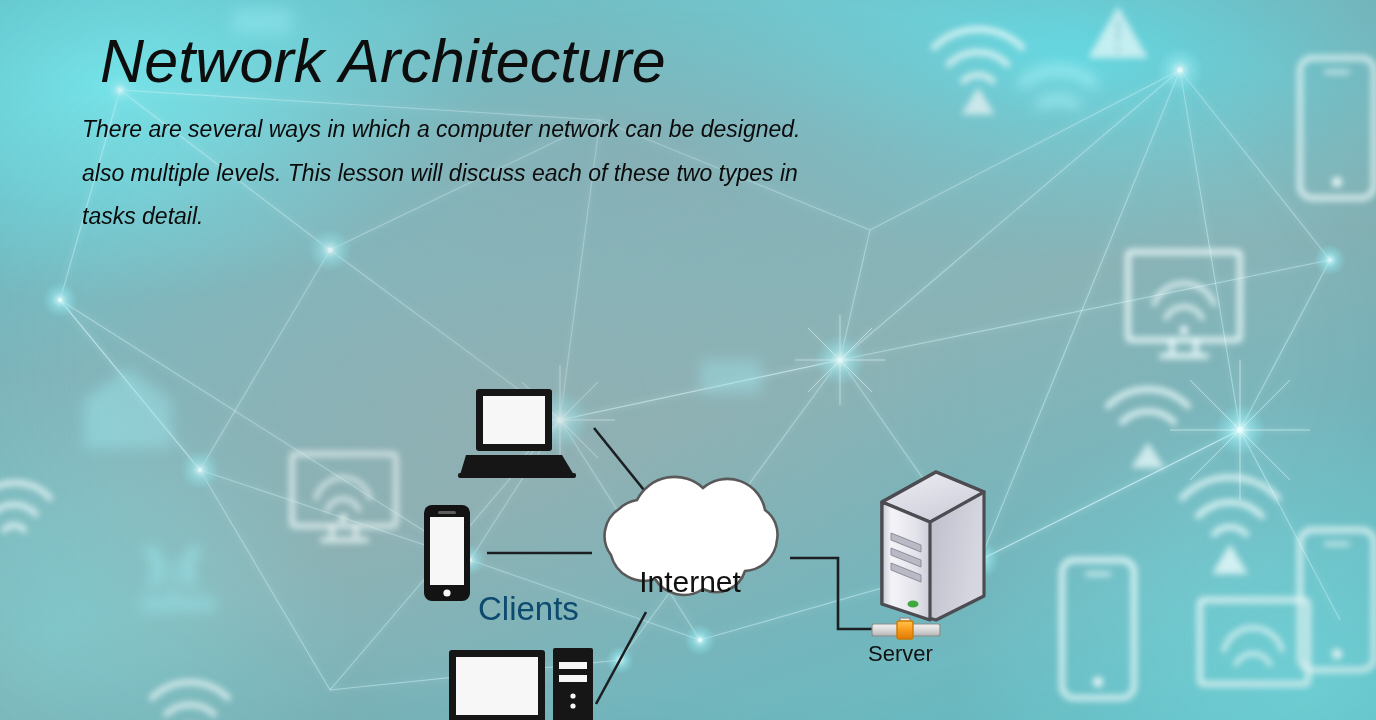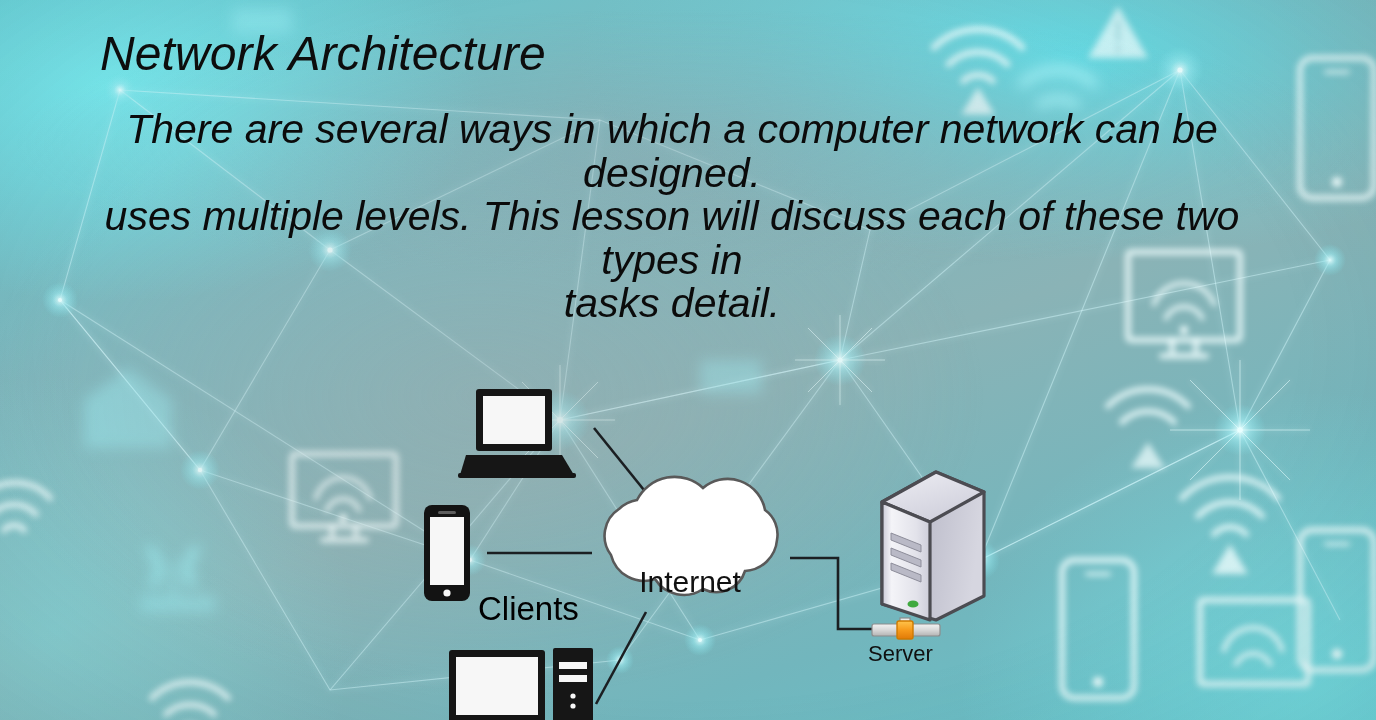--- a/index.html
+++ b/index.html
@@ -26,38 +26,37 @@
   }
   .bg-svg{position:absolute;inset:0;}
   .bg-vignette{
     position:absolute;inset:0;
     background:radial-gradient(ellipse 1100px 640px at 50% 48%, rgba(0,0,0,0) 55%, rgba(40,70,75,.14) 100%);
   }
 
   
   .title{
     position:absolute;left:100px;top:26px;
-    font-size:48px;font-style:italic;color:#0d0d0d;
+    font-size:61px;font-style:italic;color:#0d0d0d;
     letter-spacing:.1px;white-space:nowrap;
   }
   .body-text{
     position:absolute;left:82px;top:108px;width:1180px;
-    font-size:41px;font-style:italic;color:#0b0b0b;
+    font-size:23px;font-style:italic;color:#0b0b0b;
     line-height:43.5px;
-    text-align:center;
   }
 
   
   .diagram{position:absolute;left:0;top:0;width:1376px;height:720px;}
 
   .cloud-label{
     position:absolute;left:605px;top:533px;width:170px;
     text-align:center;font-size:30px;color:#111;margin-top:32px;
   }
-  .lbl-clients{position:absolute;left:478px;top:590px;font-size:33px;color:#000000;}
+  .lbl-clients{position:absolute;left:478px;top:590px;font-size:33px;color:#0c4a6e;}
   .lbl-server{position:absolute;left:868px;top:641px;font-size:22px;color:#101010;}
 </style>
 </head>
 <body>
 
 <div id="slide">
 
   <div class="bg-base"></div>
 
   <svg class="bg-svg" viewBox="0 0 1376 720">
@@ -233,21 +232,21 @@
     </g>
   </svg>
 
   <div class="bg-haze"></div>
   <div class="bg-vignette"></div>
 
   <div class="title">Network Architecture</div>
 
   <div class="body-text">
     <div>There are several ways in which a computer network can be designed.</div>
-    <div>uses multiple levels. This lesson will discuss each of these two types in</div>
+    <div>also multiple levels. This lesson will discuss each of these two types in</div>
     <div>tasks detail.</div>
   </div>
 
   <svg class="diagram" viewBox="0 0 1376 720">
     <defs>
       <linearGradient id="svrFront" x1="0" y1="0" x2="1" y2="0">
         <stop offset="0%" stop-color="#c9c9d6"></stop>
         <stop offset="20%" stop-color="#f4f4f8"></stop>
         <stop offset="72%" stop-color="#e2e2ea"></stop>
         <stop offset="100%" stop-color="#cdcdd9"></stop>

